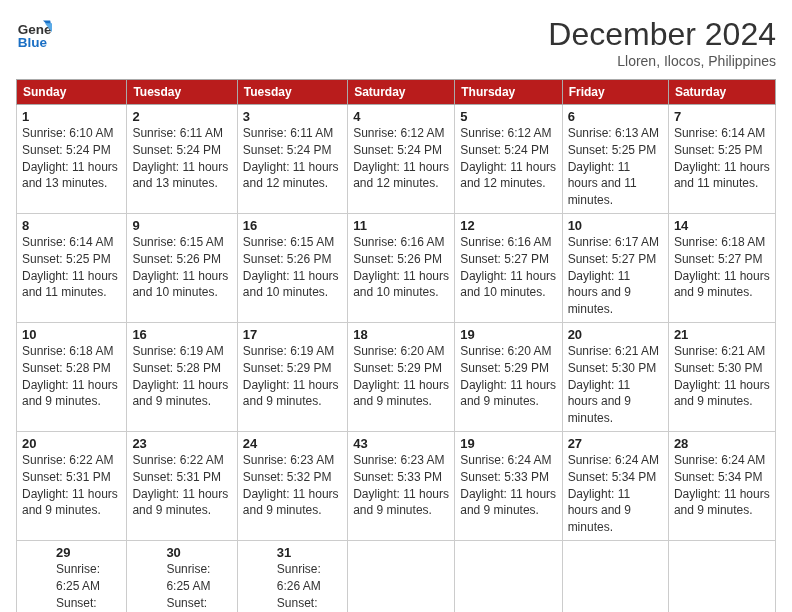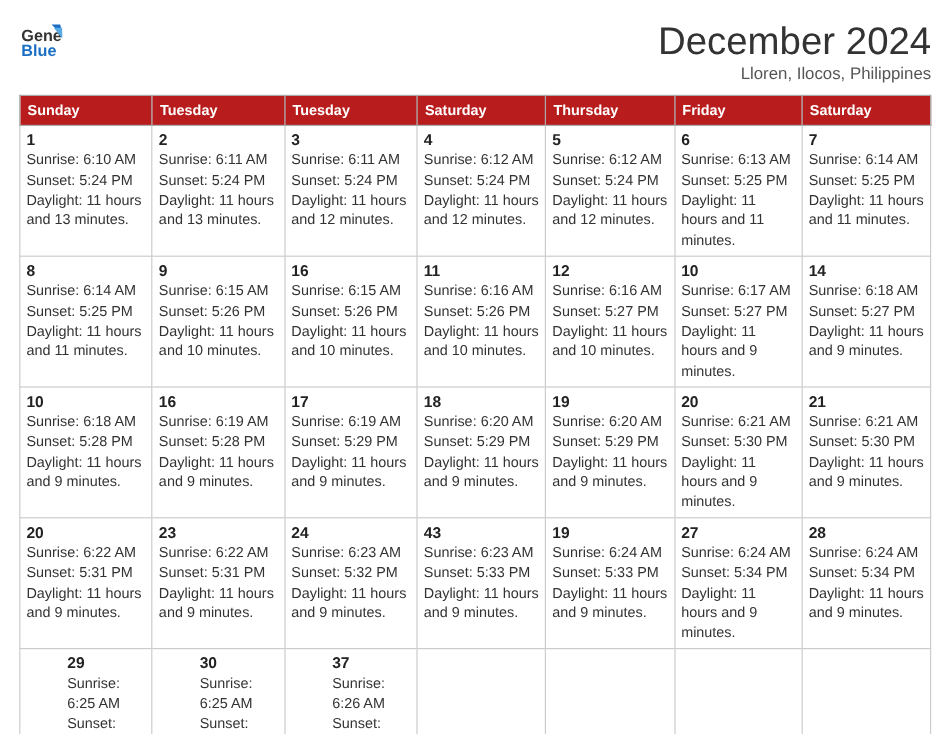--- a/index.html
+++ b/index.html
@@ -241,21 +241,21 @@
       <tr class="last-row">
         <td>
           <span class="day-num">29</span>
           <div class="day-info">Sunrise: 6:25 AM<br>Sunset: 5:35 PM<br>Daylight: 11 hours and 9 minutes.</div>
         </td>
         <td>
           <span class="day-num">30</span>
           <div class="day-info">Sunrise: 6:25 AM<br>Sunset: 5:35 PM<br>Daylight: 11 hours and 10 minutes.</div>
         </td>
         <td>
-          <span class="day-num">37</span>
+          <span class="day-num">31</span>
           <div class="day-info">Sunrise: 6:26 AM<br>Sunset: 5:36 PM<br>Daylight: 11 hours and 10 minutes.</div>
         </td>
         <td class="empty"></td>
         <td class="empty"></td>
         <td class="empty"></td>
         <td class="empty"></td>
       </tr>
     </tbody>
   </table>
 </div>

